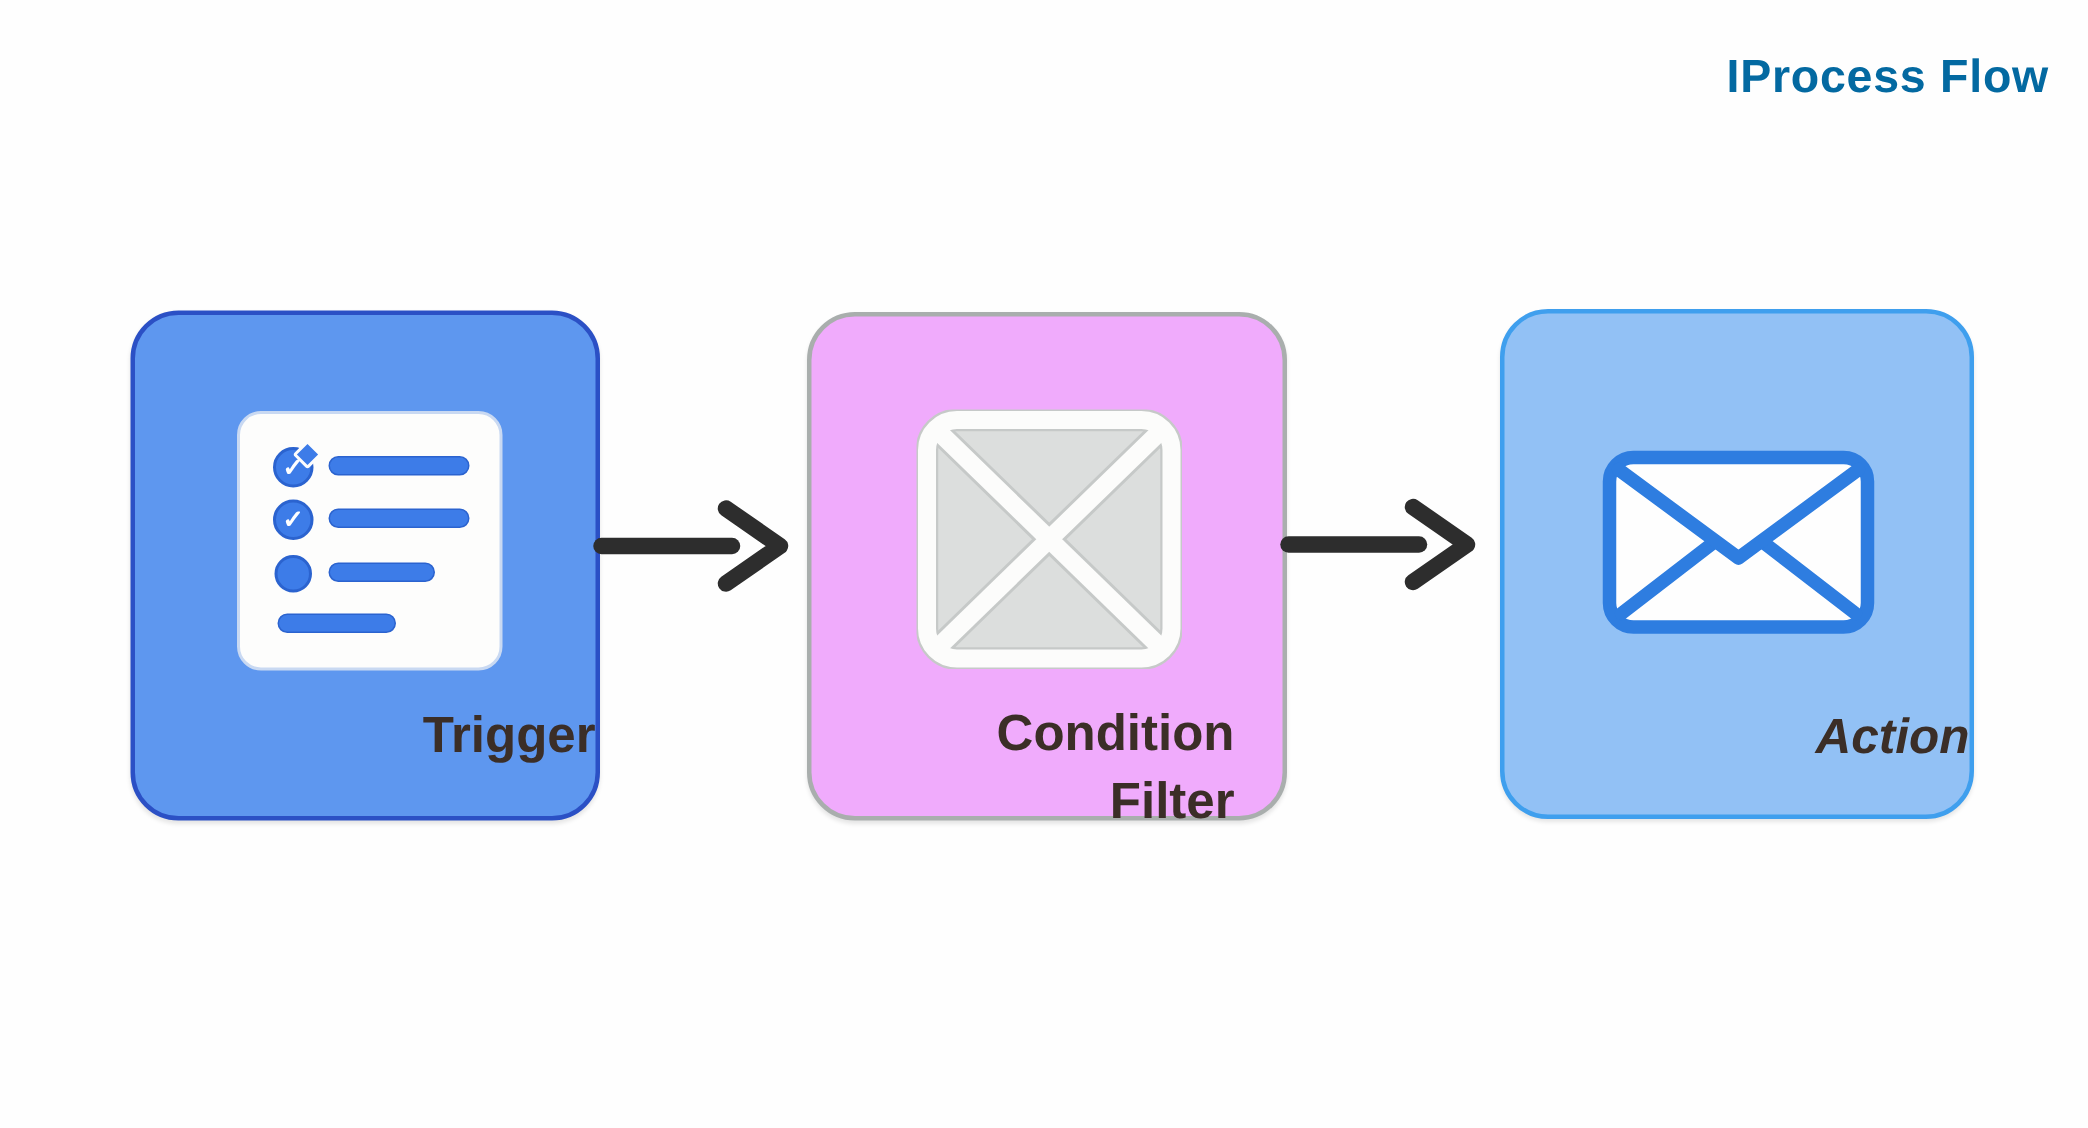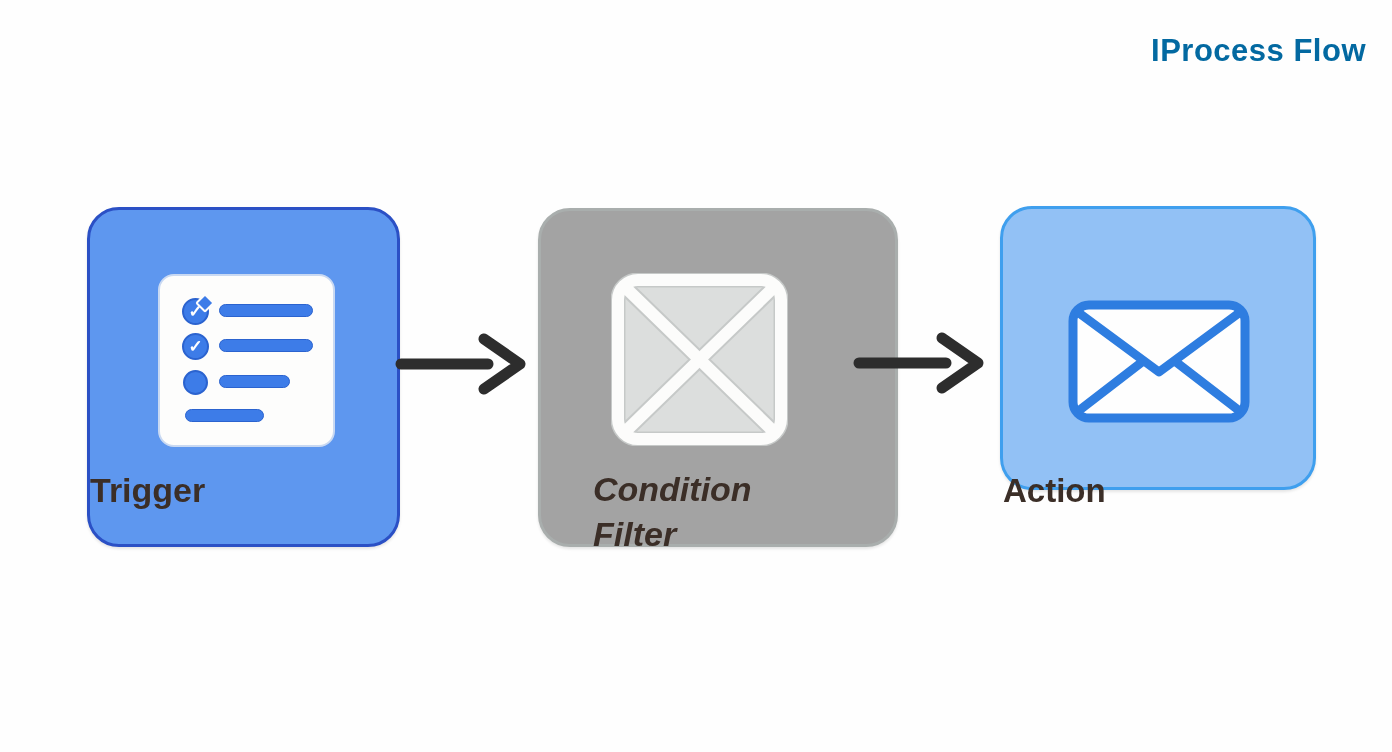--- a/index.html
+++ b/index.html
@@ -26,31 +26,31 @@
     border-radius:32px;
     border:3px solid;
     box-shadow:0 2px 3px rgba(0,0,0,0.10);
     box-sizing:border-box;
   }
   .node-trigger{
     left:87px;top:207px;width:313px;height:340px;
     background:#5e97ef;border-color:#2b50c5;
   }
   .node-condition{
-    left:538px;top:208px;width:360px;height:339px;
-    background:#a3a3a3;border-color:#a9aead;font-style:italic;
+    left:538px;top:208px;width:320px;height:339px;
+    background:#f0abfc;border-color:#a9aead;
   }
   .node-action{
-    left:1000px;top:206px;width:316px;height:284px;
-    background:#92c1f5;border-color:#3f9fee;
+    left:1000px;top:206px;width:316px;height:340px;
+    background:#92c1f5;border-color:#3f9fee;font-style:italic;
   }
   .node-label{
     position:absolute;
     left:0;right:0;
-    text-align:left;
+    text-align:right;
     font-size:34px;
     font-weight:700;
     color:#3b2e27;
     line-height:1.32;
   }
   .node-trigger .node-label{top:258px;}
   .node-condition .node-label{top:256px;margin:0 auto;max-width:250px;}
   .node-action .node-label{top:260px;font-size:33px;}
 
   

